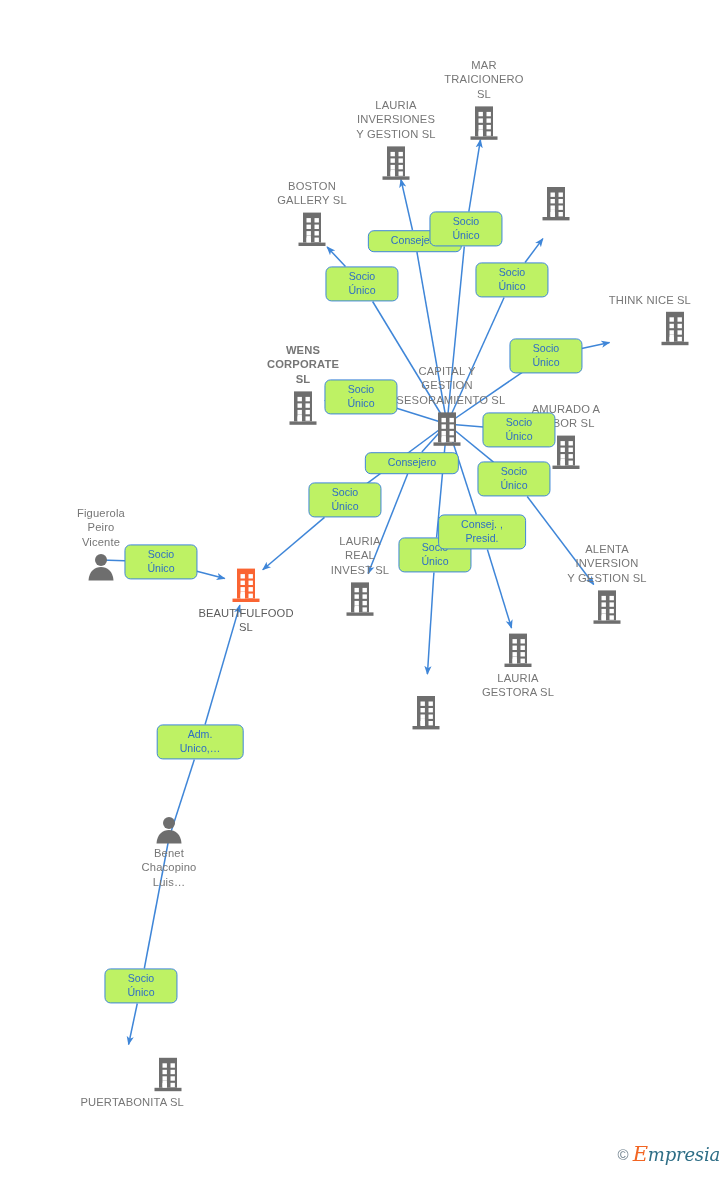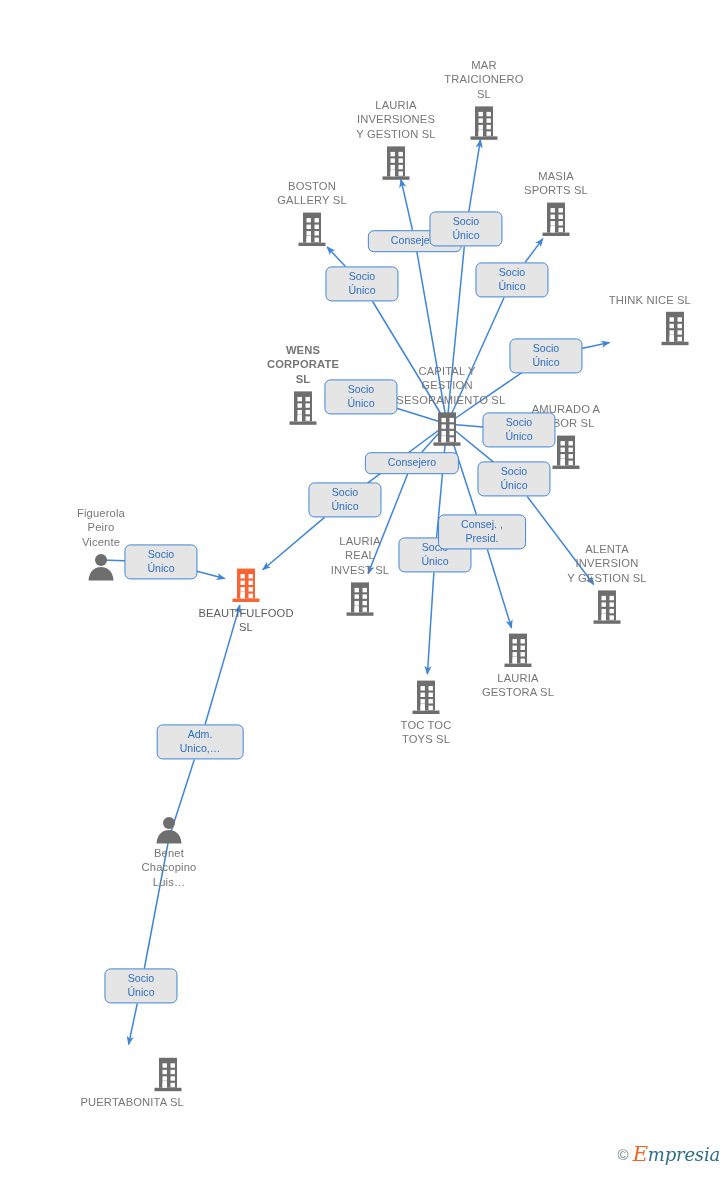--- a/index.html
+++ b/index.html
@@ -48,21 +48,21 @@
   }
   .node.highlight .caption{
     color:#5c5c5c;
     font-weight:normal;
     letter-spacing:.1px;
   }
   
   .chip{
     position:absolute;
     transform:translate(-50%,-50%);
-    background:#e5e5e5;
+    background:#bef264;
     border:1.3px solid #3f86d8;
     border-radius:6px;
     color:#2f6fc4;
     font-size:10.6px;
     line-height:13.6px;
     text-align:center;
     padding:3px 22px;
     white-space:pre-line;
     box-sizing:border-box;
   }
@@ -168,22 +168,20 @@
             <rect x="10.5" y="15" width="4.4" height="4.4" fill="#fff"></rect>
             <rect x="18.5" y="15" width="4.4" height="4.4" fill="#fff"></rect>
             <rect x="10.5" y="21.5" width="4.4" height="4.4" fill="#fff"></rect>
             <rect x="18.5" y="21.5" width="4.4" height="4.4" fill="#fff"></rect>
             <rect x="10.5" y="28" width="4.4" height="4.4" fill="#fff"></rect>
             <rect x="18.5" y="28" width="4.4" height="4.4" fill="#fff"></rect>
     <rect x="10.5" y="26" width="4.4" height="7" fill="#fff"></rect>
   </svg></span>
       </div>
       <div class="node label-above" style="left: 556px; top: 203px;">
-        <span class="caption">MASIA
-SPORTS  SL</span>
         <span class="icon"><svg width="32" height="38" viewBox="0 0 32 38" xmlns="http://www.w3.org/2000/svg">
     <rect x="7" y="3" width="18" height="30" fill="#6E6E6E"></rect>
     <rect x="2.5" y="33" width="27" height="3.4" fill="#6E6E6E"></rect>
     <rect x="10.5" y="8.5" width="4.4" height="4.4" fill="#fff"></rect>
             <rect x="18.5" y="8.5" width="4.4" height="4.4" fill="#fff"></rect>
             <rect x="10.5" y="15" width="4.4" height="4.4" fill="#fff"></rect>
             <rect x="18.5" y="15" width="4.4" height="4.4" fill="#fff"></rect>
             <rect x="10.5" y="21.5" width="4.4" height="4.4" fill="#fff"></rect>
             <rect x="18.5" y="21.5" width="4.4" height="4.4" fill="#fff"></rect>
             <rect x="10.5" y="28" width="4.4" height="4.4" fill="#fff"></rect>
@@ -354,22 +352,20 @@
     <rect x="10.5" y="8.5" width="4.4" height="4.4" fill="#fff"></rect>
             <rect x="18.5" y="8.5" width="4.4" height="4.4" fill="#fff"></rect>
             <rect x="10.5" y="15" width="4.4" height="4.4" fill="#fff"></rect>
             <rect x="18.5" y="15" width="4.4" height="4.4" fill="#fff"></rect>
             <rect x="10.5" y="21.5" width="4.4" height="4.4" fill="#fff"></rect>
             <rect x="18.5" y="21.5" width="4.4" height="4.4" fill="#fff"></rect>
             <rect x="10.5" y="28" width="4.4" height="4.4" fill="#fff"></rect>
             <rect x="18.5" y="28" width="4.4" height="4.4" fill="#fff"></rect>
     <rect x="10.5" y="26" width="4.4" height="7" fill="#fff"></rect>
   </svg></span>
-        <span class="caption">TOC TOC
-TOYS  SL</span>
       </div>
       <div class="node label-below" style="left: 124px; top: 1082px; text-align: right;">
         <span class="icon"><svg width="32" height="38" viewBox="0 0 32 38" xmlns="http://www.w3.org/2000/svg">
     <rect x="7" y="3" width="18" height="30" fill="#6E6E6E"></rect>
     <rect x="2.5" y="33" width="27" height="3.4" fill="#6E6E6E"></rect>
     <rect x="10.5" y="8.5" width="4.4" height="4.4" fill="#fff"></rect>
             <rect x="18.5" y="8.5" width="4.4" height="4.4" fill="#fff"></rect>
             <rect x="10.5" y="15" width="4.4" height="4.4" fill="#fff"></rect>
             <rect x="18.5" y="15" width="4.4" height="4.4" fill="#fff"></rect>
             <rect x="10.5" y="21.5" width="4.4" height="4.4" fill="#fff"></rect>

